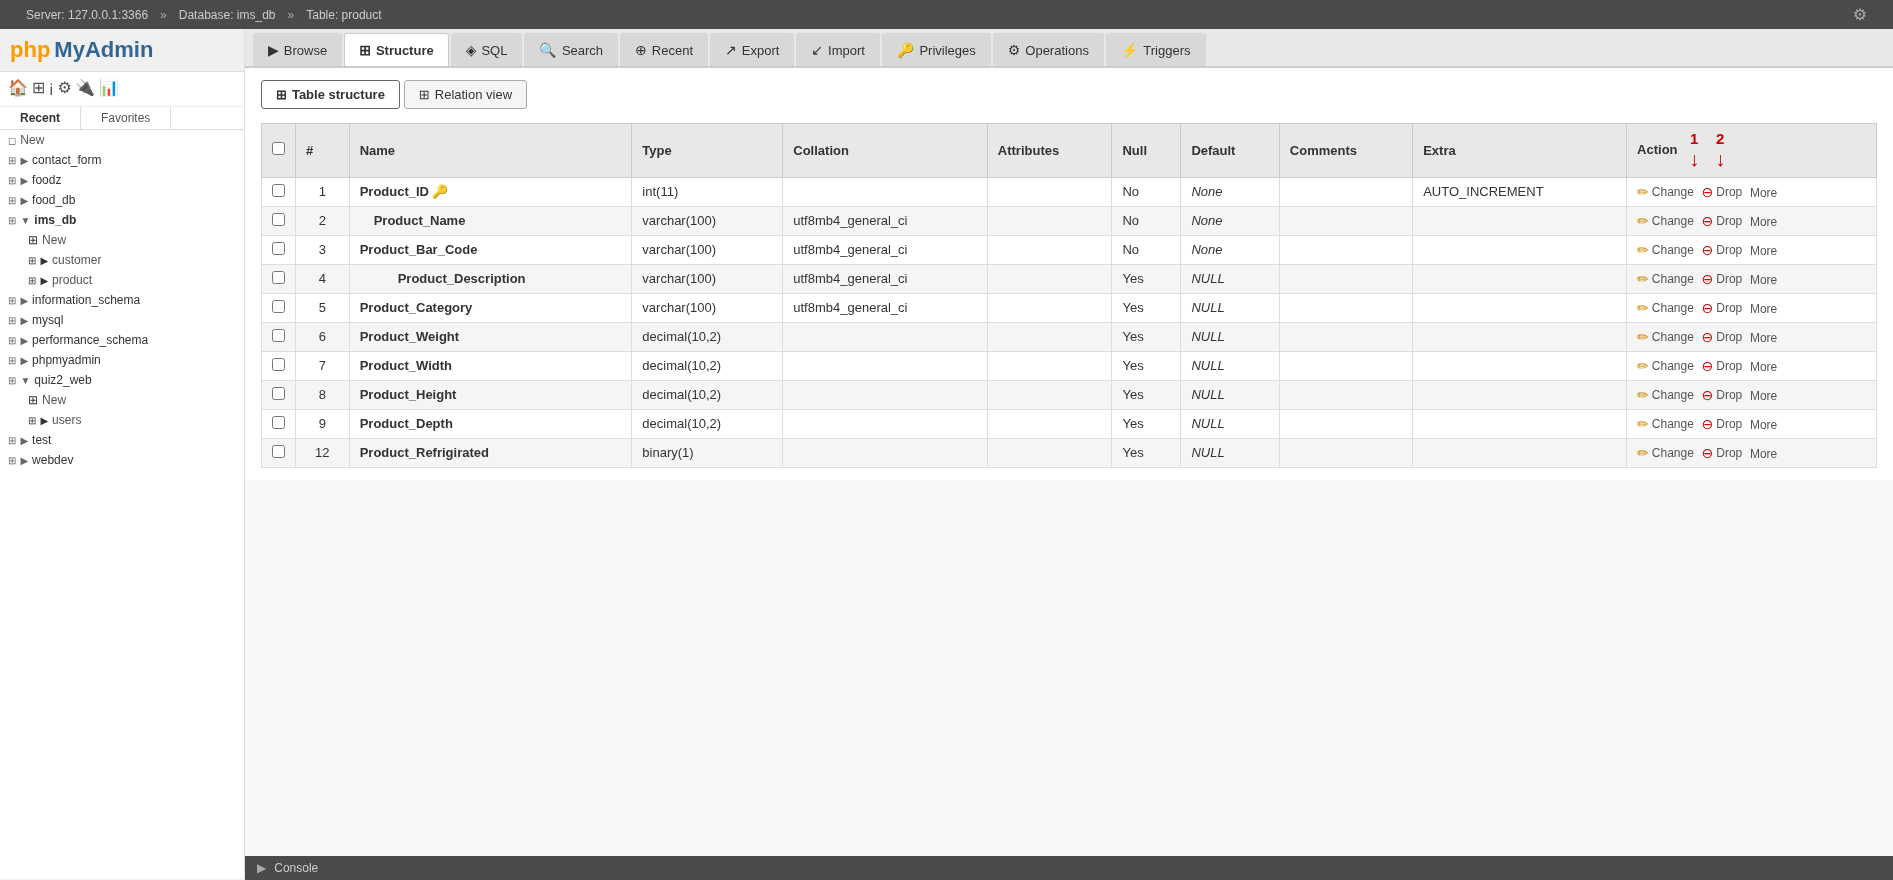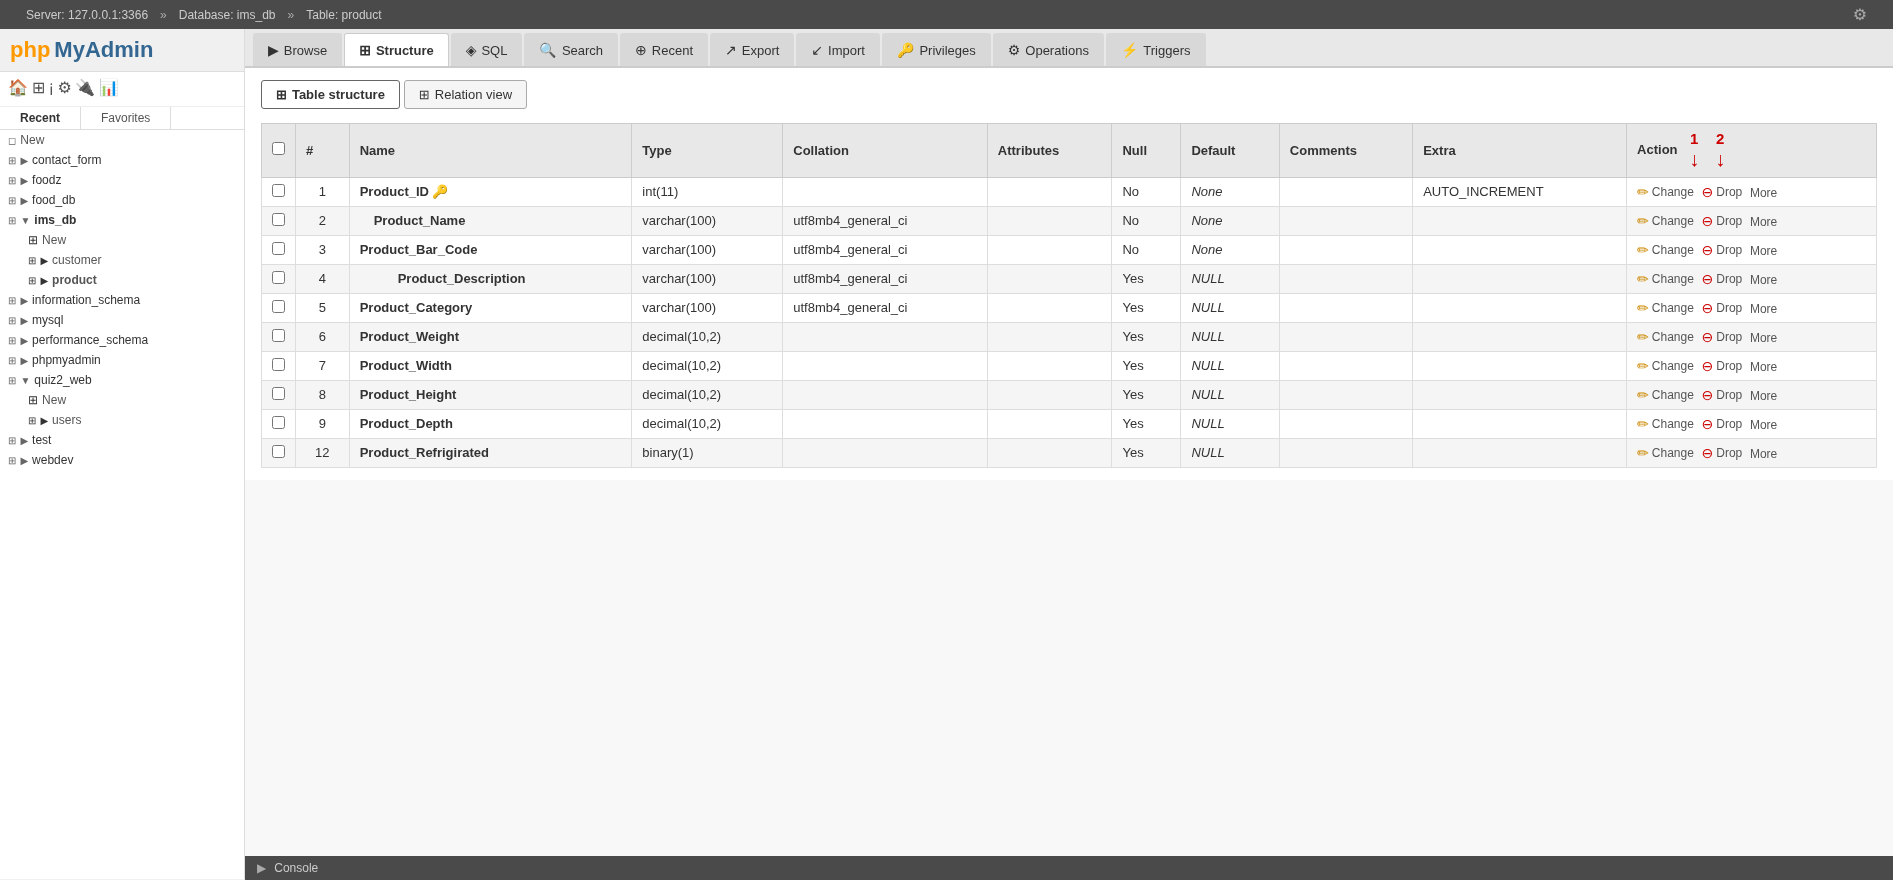--- a/index.html
+++ b/index.html
@@ -248,21 +248,21 @@
           <span class="new-item">New</span>
         </div>
         <div class="sidebar-item">
           <span style="font-size:10px;">⊞</span>
           <span style="font-size:10px;">▶</span>
           <span class="table-item">customer</span>
         </div>
         <div class="sidebar-item active">
           <span style="font-size:10px;">⊞</span>
           <span style="font-size:10px;">▶</span>
-          <span class="table-item" style="font-weight:bold;">product</span>
+          <span class="table-item" style="font-weight:normal;">product</span>
         </div>
       </div>
 
       <div class="sidebar-item">
         <span class="expand-icon">⊞</span>
         <span class="expand-icon">▶</span>
         <span class="item-label">information_schema</span>
       </div>
 
       <div class="sidebar-item">

